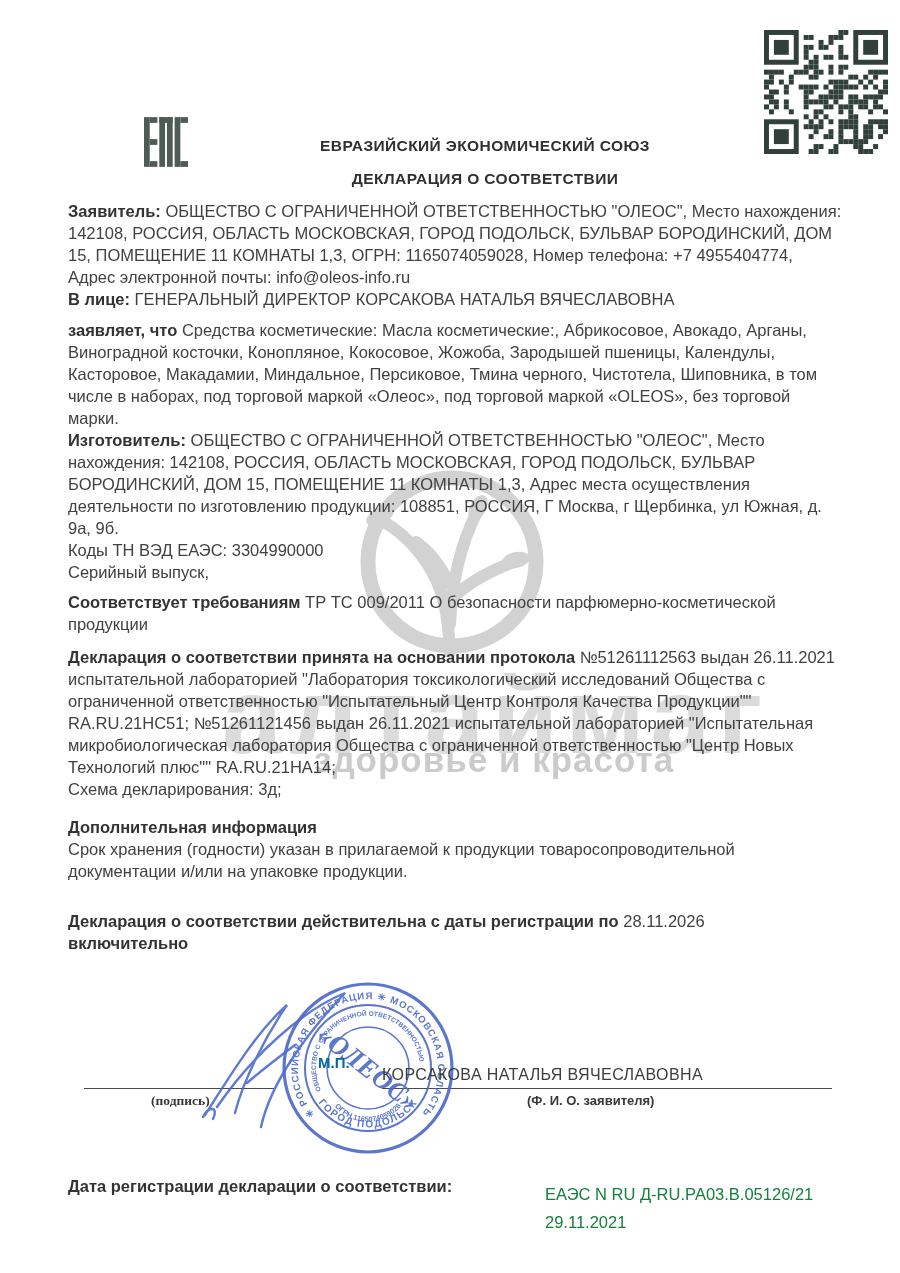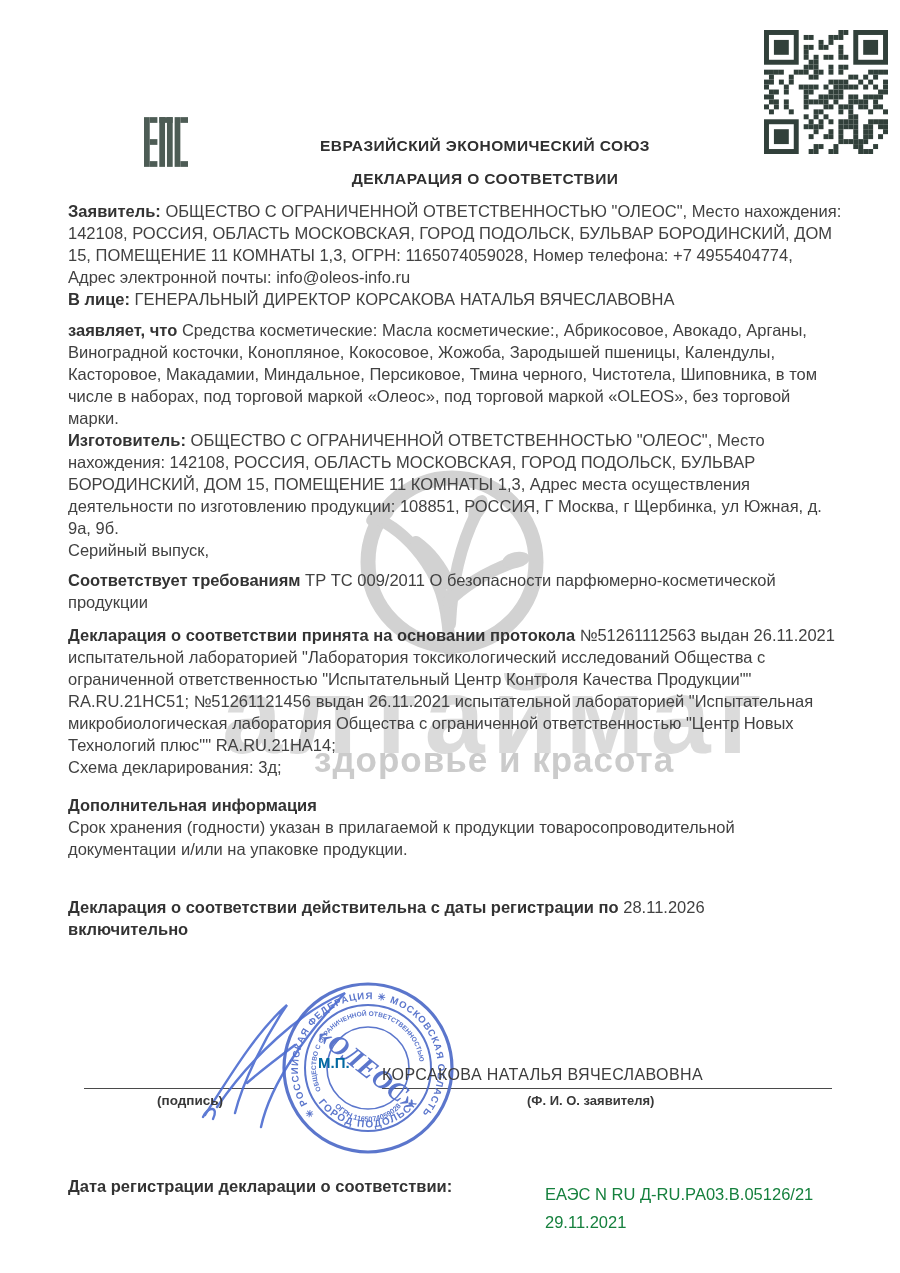--- a/index.html
+++ b/index.html
@@ -20,31 +20,31 @@
        color:#c3c3c3;opacity:.85;letter-spacing:1px;line-height:1;}
   
   .content{position:absolute;left:68px;top:200px;width:776px;z-index:2;
            font-size:16.5px;line-height:22px;}
   .content p{margin:0;}
   .content b{color:#333333;}
   #p-declares{margin-top:9px;}
   #p-complies{margin-top:8px;}
   #p-basis{margin-top:11px;}
   #p-additional{margin-top:16px;}
-  #p-validity{margin-top:36px;}
+  #p-validity{margin-top:28px;}
   
   .sig-svg{position:absolute;left:195px;top:985px;z-index:4;}
   .stamp-svg{position:absolute;left:280px;top:980px;z-index:3;opacity:.92;}
   .mp{position:absolute;left:318px;top:1054px;font-weight:bold;font-size:15px;color:#0369a1;z-index:5;}
   .fio{position:absolute;left:382px;top:1066px;font-size:16px;letter-spacing:.4px;color:#3c3c3c;z-index:5;}
   .sigline{position:absolute;top:1088px;border-top:1.6px solid #4a4a4a;z-index:2;}
   #line-sign{left:84px;width:190px;}
   #line-name{left:382px;width:450px;}
   .cap{position:absolute;font-size:13.5px;font-weight:bold;color:#383838;z-index:5;}
-  #cap-sign{left:157px;top:1093px;}
+  #cap-sign{left:151px;top:1093px;font-family:Liberation Serif, serif;}
   #cap-name{left:527px;top:1093px;font-size:13px;}
   
   .regrow{position:absolute;left:68px;width:800px;font-size:16.5px;z-index:2;}
   #reg1{top:1149px;} #reg2{top:1177px;}
   .regrow b{color:#333333;}
   .regval{position:absolute;left:477px;top:0;color:#15803d;font-weight:normal;margin-top:36px;}
 </style>
 </head>
 <body>
 
@@ -297,20 +297,21 @@
     </svg>
     <div class="wm1">алтаймаг</div>
     <div class="wm2">здоровье и красота</div>
   </div>
 
   <div class="content">
     <p id="p-applicant"><b>Заявитель:</b><span> ОБЩЕСТВО С ОГРАНИЧЕННОЙ ОТВЕТСТВЕННОСТЬЮ "ОЛЕОС", Место нахождения: 142108, РОССИЯ, ОБЛАСТЬ МОСКОВСКАЯ, ГОРОД ПОДОЛЬСК, БУЛЬВАР БОРОДИНСКИЙ, ДОМ 15, ПОМЕЩЕНИЕ 11 КОМНАТЫ 1,3, ОГРН: 1165074059028, Номер телефона: +7 4955404774, Адрес электронной почты: info@oleos-info.ru</span></p>
     <p id="p-inperson"><b>В лице:</b><span> ГЕНЕРАЛЬНЫЙ ДИРЕКТОР КОРСАКОВА НАТАЛЬЯ ВЯЧЕСЛАВОВНА</span></p>
     <p id="p-declares"><b>заявляет, что</b><span> Средства косметические: Масла косметические:, Абрикосовое, Авокадо, Арганы, Виноградной косточки, Конопляное, Кокосовое, Жожоба, Зародышей пшеницы, Календулы, Касторовое, Макадамии, Миндальное, Персиковое, Тмина черного, Чистотела, Шиповника, в том числе в наборах, под торговой маркой «Олеос», под торговой маркой «OLEOS», без торговой марки.</span></p>
     <p id="p-manufacturer"><b>Изготовитель:</b><span> ОБЩЕСТВО С ОГРАНИЧЕННОЙ ОТВЕТСТВЕННОСТЬЮ "ОЛЕОС", Место нахождения: 142108, РОССИЯ, ОБЛАСТЬ МОСКОВСКАЯ, ГОРОД ПОДОЛЬСК, БУЛЬВАР БОРОДИНСКИЙ, ДОМ 15, ПОМЕЩЕНИЕ 11 КОМНАТЫ 1,3, Адрес места осуществления деятельности по изготовлению продукции: 108851, РОССИЯ, Г Москва, г Щербинка, ул Южная, д. 9а, 9б.</span></p>
+    <p id="p-tnved">Коды ТН ВЭД ЕАЭС: 3304990000</p>
     <p id="p-serial">Серийный выпуск,</p>
     <p id="p-complies"><b>Соответствует требованиям</b><span>  ТР ТС 009/2011 О безопасности парфюмерно-косметической продукции</span></p>
     <p id="p-basis"><b>Декларация о соответствии принята на основании протокола</b><span> №51261112563 выдан 26.11.2021  испытательной лабораторией "Лаборатория токсикологический исследований Общества с ограниченной ответственностью "Испытательный Центр Контроля Качества Продукции"" RA.RU.21НС51; №51261121456 выдан 26.11.2021  испытательной лабораторией "Испытательная микробиологическая лаборатория Общества с ограниченной ответственностью "Центр Новых Технологий плюс"" RA.RU.21НА14;</span></p>
     <p id="p-scheme">Схема декларирования: 3д;</p>
     <p id="p-additional"><b>Дополнительная информация</b><br><span>Срок хранения (годности) указан в прилагаемой к продукции товаросопроводительной документации и/или на упаковке продукции.</span></p>
     <p id="p-validity"><b>Декларация о соответствии действительна с даты регистрации по</b><span> 28.11.2026</span><br><b>включительно</b></p>
   </div>
 
   <svg class="sig-svg" width="170" height="155" viewBox="0 0 170 155">
     <g fill="none" stroke="#4c6cd0" stroke-width="2.4" stroke-linecap="round" opacity=".9">

